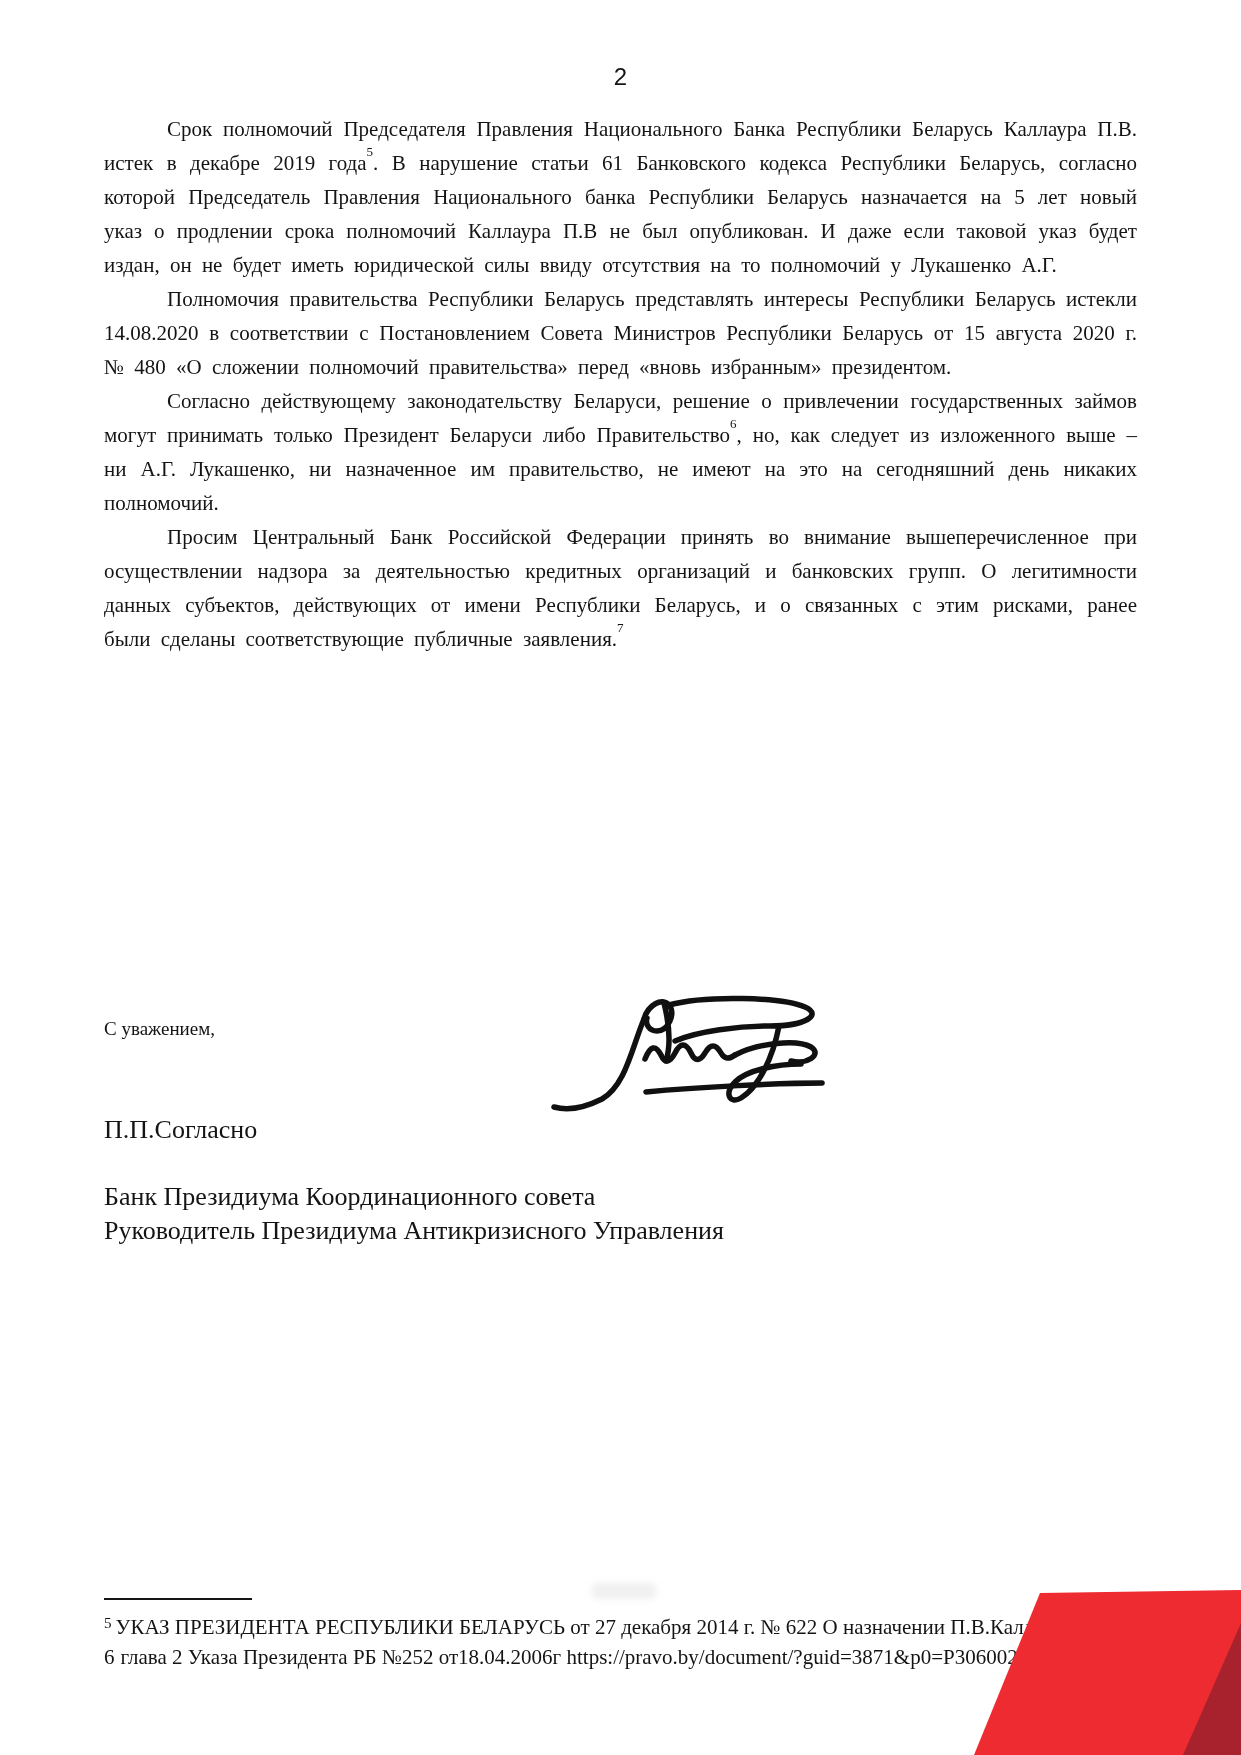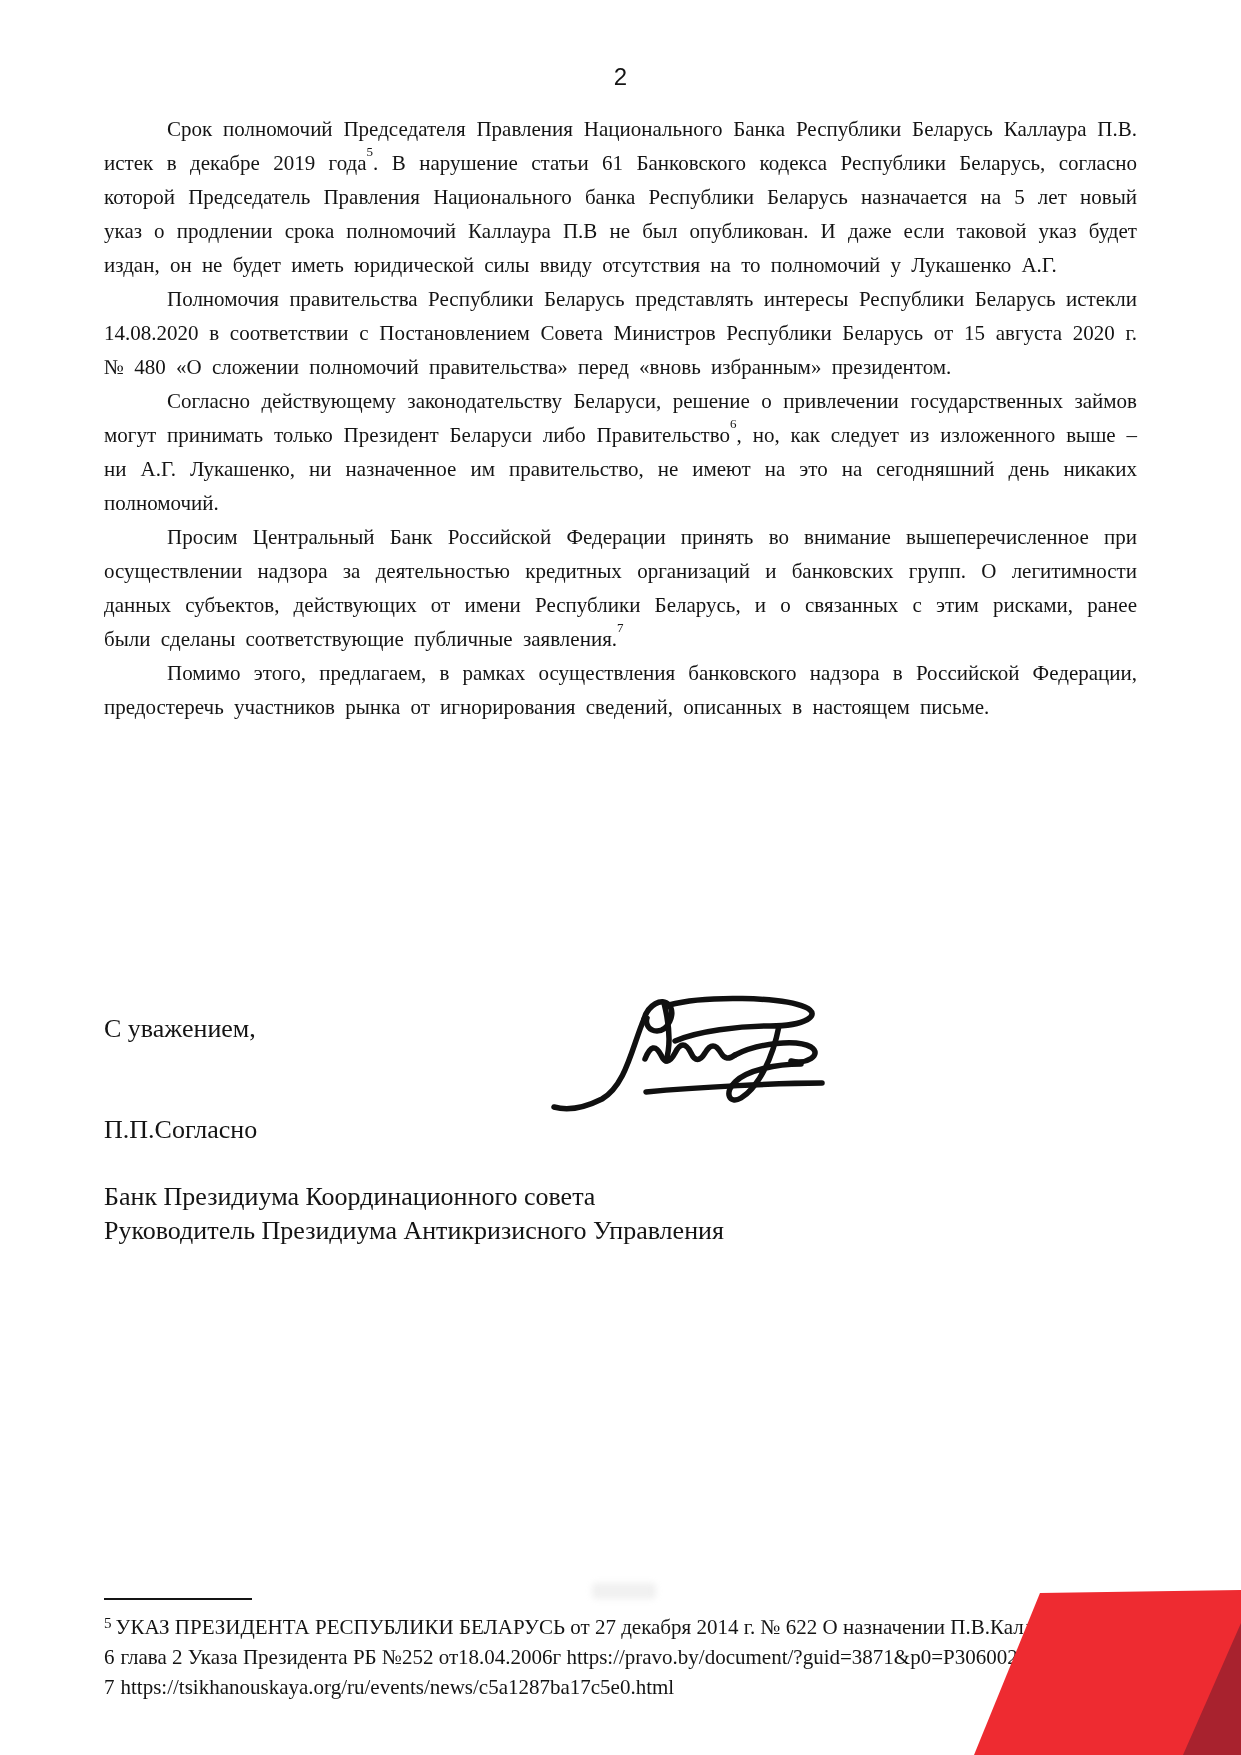--- a/index.html
+++ b/index.html
@@ -22,21 +22,21 @@
     font-size:21px;line-height:34px;
     text-align:justify;
     word-spacing:5px;
   }
   .letter-body p{margin:0;text-indent:63px;}
   .letter-body sup{
     font-size:0.62em;line-height:0;
     position:relative;top:-0.45em;
     word-spacing:normal;
   }
-  .salutation{position:absolute;top:1012px;left:104px;font-size:26px;line-height:34px;}
+  .salutation{position:absolute;top:1012px;left:104px;font-size:19px;line-height:34px;}
   .signature-wrap{position:absolute;left:548px;top:995px;width:285px;height:135px;}
   .signature-wrap svg{display:block;width:100%;height:100%;}
   .signer-name{position:absolute;top:1113px;left:104px;font-size:26px;line-height:34px;}
   .signer-titles{position:absolute;top:1180px;left:104px;font-size:26px;line-height:34px;}
   .footnotes{
     position:absolute;top:1598px;left:104px;width:1010px;
     font-size:21px;line-height:30px;
   }
   .footnote-rule{
     width:148px;height:0;border-top:2px solid #141414;
@@ -56,21 +56,20 @@
 
 <div class="page">
 
   <div class="page-number">2</div>
 
   <div class="letter-body">
     <p><span>Срок полномочий Председателя Правления Национального Банка Республики Беларусь  Каллаура П.В. истек в декабре 2019 года</span><sup>5</sup><span>. В нарушение статьи 61 Банковского кодекса Республики Беларусь, согласно которой Председатель Правления Национального банка Республики Беларусь назначается на 5 лет новый указ о продлении срока полномочий  Каллаура П.В не был опубликован. И даже если таковой указ будет издан, он не будет иметь юридической силы ввиду отсутствия на то полномочий у Лукашенко А.Г.</span></p>
     <p><span>Полномочия правительства Республики Беларусь представлять интересы Республики Беларусь истекли 14.08.2020 в соответствии с Постановлением Совета Министров Республики Беларусь от 15 августа 2020 г. № 480 «О сложении полномочий правительства» перед «вновь избранным» президентом.</span></p>
     <p><span>Согласно действующему законодательству Беларуси, решение о привлечении государственных займов могут принимать только Президент Беларуси либо Правительство</span><sup>6</sup><span>, но, как следует из изложенного выше – ни А.Г. Лукашенко, ни назначенное им правительство,  не имеют на это на сегодняшний день никаких полномочий.</span></p>
     <p><span>Просим Центральный Банк Российской Федерации принять во внимание вышеперечисленное при осуществлении надзора за деятельностью кредитных организаций и банковских групп. О легитимности данных субъектов, действующих от имени Республики Беларусь, и о связанных с этим рисками, ранее были сделаны соответствующие публичные заявления.</span><sup>7</sup></p>
-    <p><span>Помимо этого, предлагаем, в рамках осуществления банковского надзора в Российской Федерации, предостеречь участников рынка от игнорирования сведений, описанных в настоящем письме.</span></p>
   </div>
 
   <div class="salutation">С уважением,</div>
 
   <div class="signature-wrap">
     <svg viewBox="0 0 285 135" xmlns="http://www.w3.org/2000/svg">
       <g fill="none" stroke="#101010" stroke-width="5.5" stroke-linecap="round" stroke-linejoin="round">
         <path d="M6,112 C20,116 38,112 54,104 C78,90 84,52 96,24"></path>
         <path d="M96,24 C100,10 114,2 121,10 C128,19 120,36 109,36 C101,36 97,29 99,23"></path>
         <path d="M116,8 C121,28 123,50 118,66"></path>
@@ -89,21 +88,20 @@
     <div>Банк Президиума Координационного совета</div>
     <div>Руководитель Президиума Антикризисного Управления</div>
   </div>
 
   <div class="scan-smudge"></div>
 
   <div class="footnotes">
     <div class="footnote-rule"></div>
   <div class="footnote"><span class="fn-sup">5</span><span>УКАЗ ПРЕЗИДЕНТА РЕСПУБЛИКИ БЕЛАРУСЬ от 27 декабря 2014 г. № 622 О назначении П.В.Каллаура</span></div>
       <div class="footnote"><span class="fn-num">6</span><span>глава 2 Указа Президента РБ №252 от18.04.2006г https://pravo.by/document/?guid=3871&amp;p0=P30600252</span></div>
-      <div class="footnote"><span class="fn-num">7</span><span>https://tsikhanouskaya.org/ru/events/news/c5a1287ba17c5e0.html</span></div>
     </div>
 
   <div class="corner-art">
     <svg viewBox="0 0 270 165" xmlns="http://www.w3.org/2000/svg">
       <polygon points="69,3 270,0 270,165 3,165" fill="#ee2b31"></polygon>
       <polygon points="270,33 270,165 212,165" fill="#a8222e"></polygon>
     </svg>
   </div>
 
 </div>

